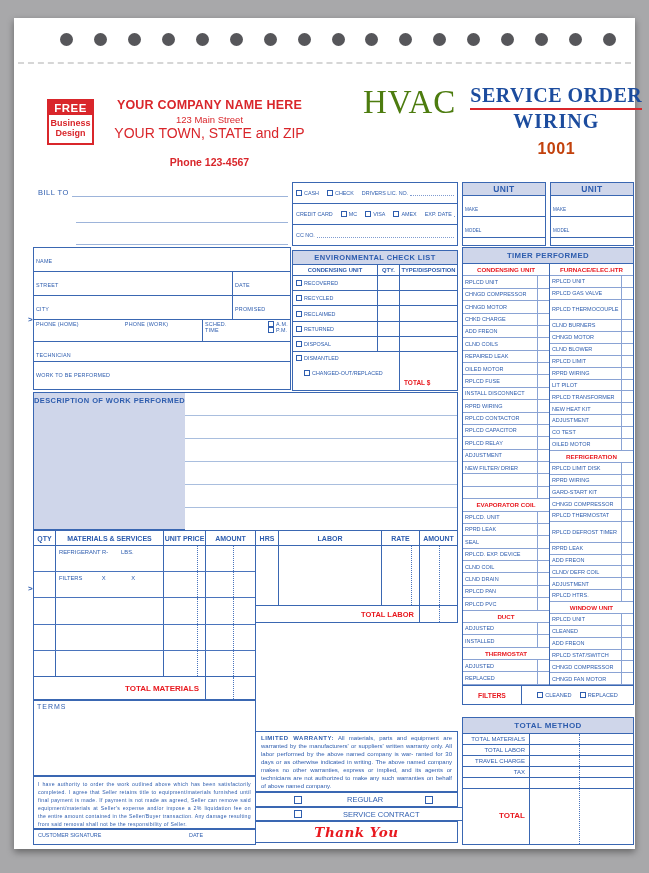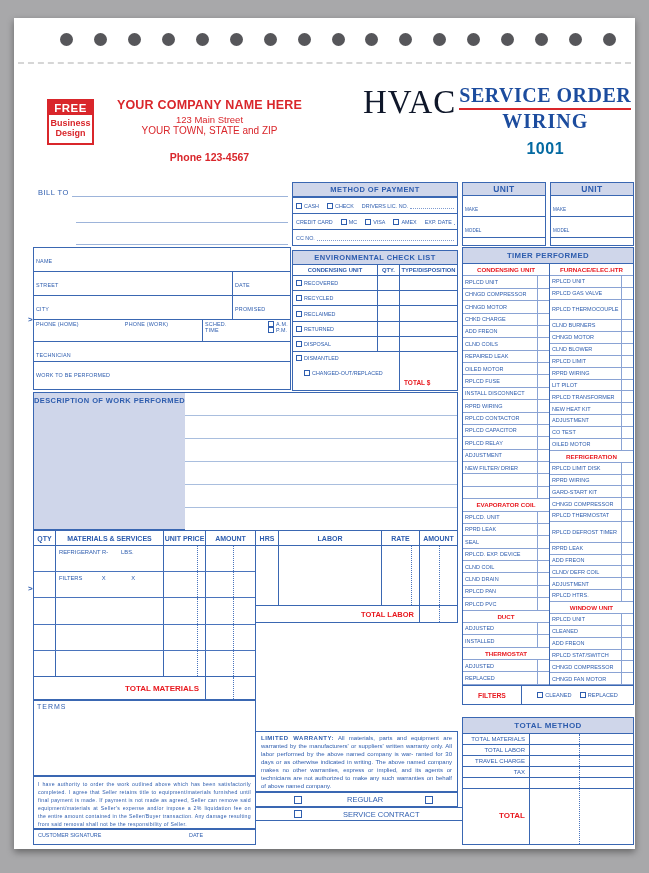--- a/index.html
+++ b/index.html
@@ -22,28 +22,28 @@
   .perf { position: absolute; left: 4px; right: 4px; top: 44px; border-top: 2px dashed #d6d6d6; }
 
   
   .logo { position: absolute; left: 33px; top: 81px; width: 47px; height: 46px; border: 2px solid #d9262b; background:#fff; text-align:center; }
   .logo-free { background:#d9262b; color:#fff; font-weight:bold; font-size:11.5px; letter-spacing:.5px; line-height:14px; }
   .logo-line { color:#d9262b; font-weight:bold; font-size:9px; line-height:10px; }
   .logo-line:nth-of-type(2){ margin-top:3px; }
   .company { position:absolute; left:78px; top:80px; width:235px; text-align:center; color:#d9262b; }
   .company-name { font-size:12.5px; font-weight:bold; letter-spacing:.2px; }
   .company-street { font-size:9.5px; margin-top:2px; }
-  .company-city { font-size:10px; }
+  .company-city { font-size:14px; }
   .company-phone { font-size:10.5px; font-weight:bold; margin-top:15px; }
   .masthead { position:absolute; left:349px; top:66px; width:268px; display:flex; align-items:flex-start; font-family:"Liberation Serif", serif; }
-  .mh-hvac { font-size:33px; color:#0f172a; letter-spacing:1px; line-height:36px; }
-  .mh-right { margin-left:3px; text-align:center; }
+  .mh-hvac { font-size:33px; color:#4d7c0f; letter-spacing:1px; line-height:36px; }
+  .mh-right { margin-left:14px; text-align:center; }
   .mh-so { font-size:20px; font-weight:bold; color:#1c4c9e; letter-spacing:.5px; border-bottom:2.5px solid #d9262b; padding-bottom:1px; white-space:nowrap; }
   .mh-inv { font-size:20px; font-weight:bold; color:#1c4c9e; letter-spacing:1px; }
-  .mh-num { font-family:"Liberation Sans", sans-serif; font-size:16px; font-weight:bold; color:#0369a1; margin-top:7px; letter-spacing:.5px; }
+  .mh-num { font-family:"Liberation Sans", sans-serif; font-size:16px; font-weight:bold; color:#c2410c; margin-top:7px; letter-spacing:.5px; }
 
   
   .bluebox { border:1.5px solid #3a67b2; background:#fff; position:absolute; }
   .sec-hdr { background:#cfd6ea; color:#2e5dae; font-weight:bold; text-align:center; border-bottom:1px solid #3a67b2; letter-spacing:.4px; }
   .tlabel { color:#2e5dae; font-size:5.4px; letter-spacing:.2px; }
   .cbx { display:inline-block; width:6px; height:6px; border:1px solid #2e5dae; background:#fff; vertical-align:-1px; margin-right:2px; flex:none; }
   .cell { position:relative; }
   .cents { position:absolute; top:0; bottom:0; border-left:1px dotted #4a74bc; }
   .rline { border-bottom:1px solid #a9bede; flex:1; }
   .mark { position:absolute; color:#2e5dae; font-size:8px; font-weight:bold; }
@@ -270,21 +270,20 @@
     </div>
     <div class="cust-row" style="height:20px;">
       <div class="cust-cell" style="flex:1;"><span class="tlabel">TECHNICIAN</span></div>
     </div>
     <div class="cust-row" style="flex:1;">
       <div class="cust-cell" style="flex:1;"><span class="tlabel">WORK TO BE PERFORMED</span></div>
     </div>
   </div>
 
   <div class="bluebox payment">
-    <div class="sec-hdr">METHOD OF PAYMENT</div>
     <div class="pay-row">
       <i class="cbx"></i>
         <span>CASH</span>
       <span class="pay-gap"></span>
       <i class="cbx"></i>
         <span>CHECK</span>
       <span class="pay-gap"></span>
       <span>DRIVERS LIC. NO.</span>
       <span class="dotline"></span>
     </div>
@@ -821,20 +820,23 @@
         <i class="cbx"></i>
         <span>WARRANTY</span>
       </span>
   </div>
   <div class="bluebox svc2">
     <span>
         <i class="cbx"></i>
         <span>SERVICE CONTRACT</span>
       </span>
   </div>
+  <div class="bluebox thanks">
+    <span>Thank You</span>
+  </div>
 
   <div class="bluebox summary">
     <div class="sec-hdr">TOTAL METHOD</div>
     <div style="flex:1; display:flex; flex-direction:column;">
 
     <div class="ts-row">
           <span class="ts-label">TOTAL MATERIALS</span>
           <span class="ts-amt cell">
             <i class="cents" style="left:48%;"></i>
           </span>

